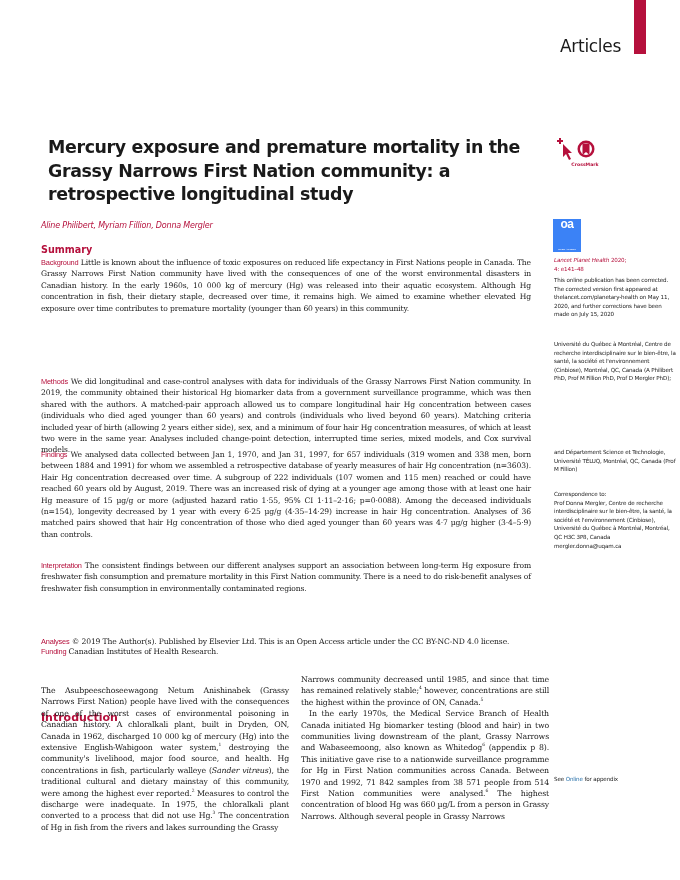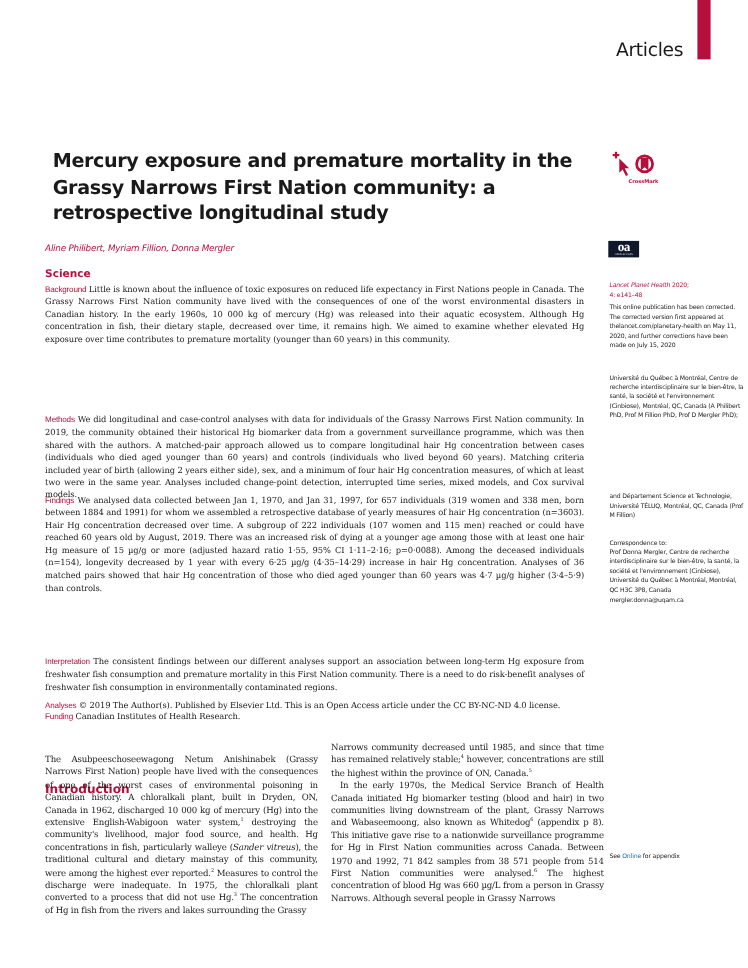--- a/index.html
+++ b/index.html
@@ -6,21 +6,21 @@
   html, body { width: 680px; height: 880px; background: #ffffff; overflow: hidden; }
   body { position: relative; font-family: "DejaVu Serif", serif; color: #1a1a1a; }
 
   .red-bar { position: absolute; left: 634px; top: 0; width: 12px; height: 54px; background: #b5103c; }
   .section-label { position: absolute; left: 560px; top: 36px; font-family: "DejaVu Sans", sans-serif; font-size: 17px; color: #1a1a1a; letter-spacing: -0.3px; }
 
   .title { position: absolute; left: 48px; top: 136px; width: 480px; font-family: "DejaVu Sans", sans-serif; font-size: 17.4px; line-height: 23.5px; color: #1a1a1a; letter-spacing: -0.35px; }
   .authors { position: absolute; left: 41px; top: 221px; font-family: "DejaVu Sans", sans-serif; font-style: italic; font-size: 8px; color: #b5103c; letter-spacing: -0.2px; }
 
   .crossmark { position: absolute; left: 556px; top: 137px; width: 48px; height: 36px; }
-  .oa-badge { position: absolute; left: 553px; top: 219px; width: 28px; height: 15px; background: #0f172a; color: #fff; font-family: Liberation Serif, serif; }
+  .oa-badge { position: absolute; left: 553px; top: 219px; width: 28px; height: 33px; background: #3b82f6; color: #fff; font-family: Liberation Sans, sans-serif; }
   .oa-badge .oa-text { position: absolute; left: 0; top: -2px; width: 100%; text-align: center; font-size: 12px; font-weight: bold; letter-spacing: -0.5px; }
   .oa-badge .oa-sub { position: absolute; left: 0; bottom: 1px; width: 100%; text-align: center; font-size: 2.5px; }
 
   .summary-heading { position: absolute; left: 41px; top: 244px; font-family: "DejaVu Sans", sans-serif; font-size: 9.6px; font-weight: bold; color: #b5103c; }
 
   .abstract { position: absolute; left: 41px; width: 490px; font-size: 7.6px; line-height: 11.4px; text-align: justify; letter-spacing: -0.12px; color: #1a1a1a; }
   .abstract .kw { font-family: Liberation Sans, sans-serif; color: #b5103c; font-size: 7.4px; letter-spacing: -0.2px; }
 
   .sidebar { position: absolute; left: 554px; width: 122px; font-family: "DejaVu Sans", sans-serif; font-size: 5.6px; line-height: 8.6px; color: #1a1a1a; letter-spacing: -0.15px; }
   .sidebar .cite { color: #b5103c; font-style: italic; }
@@ -54,32 +54,32 @@
     <path d="M26.5 6.5 L33.5 6.5 L33.5 18 L30 15 L26.5 18 Z" fill="#b5103c"></path>
     <text x="29" y="29" font-family="DejaVu Sans, sans-serif" font-size="4.6" fill="#b5103c" text-anchor="middle" font-weight="bold">CrossMark</text>
   </svg>
 </div>
 
 <div class="oa-badge">
   <div class="oa-text">oa</div>
   <div class="oa-sub">OPEN ACCESS</div>
 </div>
 
-<div class="summary-heading">Science</div>
+<div class="summary-heading">Summary</div>
 
 <div class="abstract" style="top:257px;">
   <span class="kw">Background</span> <span>Little is known about the influence of toxic exposures on reduced life expectancy in First Nations people in Canada. The Grassy Narrows First Nation community have lived with the consequences of one of the worst environmental disasters in Canadian history. In the early 1960s, 10 000 kg of mercury (Hg) was released into their aquatic ecosystem. Although Hg concentration in fish, their dietary staple, decreased over time, it remains high. We aimed to examine whether elevated Hg exposure over time contributes to premature mortality (younger than 60 years) in this community.</span>
 </div>
 <div class="abstract" style="top:348px;margin-top:28px;">
   <span class="kw">Methods</span> <span>We did longitudinal and case-control analyses with data for individuals of the Grassy Narrows First Nation community. In 2019, the community obtained their historical Hg biomarker data from a government surveillance programme, which was then shared with the authors. A matched-pair approach allowed us to compare longitudinal hair Hg concentration between cases (individuals who died aged younger than 60 years) and controls (individuals who lived beyond 60 years). Matching criteria included year of birth (allowing 2 years either side), sex, and a minimum of four hair Hg concentration measures, of which at least two were in the same year. Analyses included change-point detection, interrupted time series, mixed models, and Cox survival models.</span>
 </div>
 <div class="abstract" style="top:449px;">
   <span class="kw">Findings</span> <span>We analysed data collected between Jan 1, 1970, and Jan 31, 1997, for 657 individuals (319 women and 338 men, born between 1884 and 1991) for whom we assembled a retrospective database of yearly measures of hair Hg concentration (n=3603). Hair Hg concentration decreased over time. A subgroup of 222 individuals (107 women and 115 men) reached or could have reached 60 years old by August, 2019. There was an increased risk of dying at a younger age among those with at least one hair Hg measure of 15 µg/g or more (adjusted hazard ratio 1·55, 95% CI 1·11–2·16; p=0·0088). Among the deceased individuals (n=154), longevity decreased by 1 year with every 6·25 µg/g (4·35–14·29) increase in hair Hg concentration. Analyses of 36 matched pairs showed that hair Hg concentration of those who died aged younger than 60 years was 4·7 µg/g higher (3·4–5·9) than controls.</span>
 </div>
-<div class="abstract" style="top:560px;margin-top:36px;">
+<div class="abstract" style="top:560px;">
   <span class="kw">Interpretation</span> <span>The consistent findings between our different analyses support an association between long-term Hg exposure from freshwater fish consumption and premature mortality in this First Nation community. There is a need to do risk-benefit analyses of freshwater fish consumption in environmentally contaminated regions.</span>
 </div>
 <div class="abstract" style="top:646px;">
   <span class="kw">Funding</span> <span>Canadian Institutes of Health Research.</span>
 </div>
 <div class="abstract" style="top:636px;">
   <span class="kw">Analyses</span> <span>© 2019 The Author(s). Published by Elsevier Ltd. This is an Open Access article under the CC BY-NC-ND 4.0 license.</span>
 </div>
 
 <div class="sidebar" style="top:256px;">

